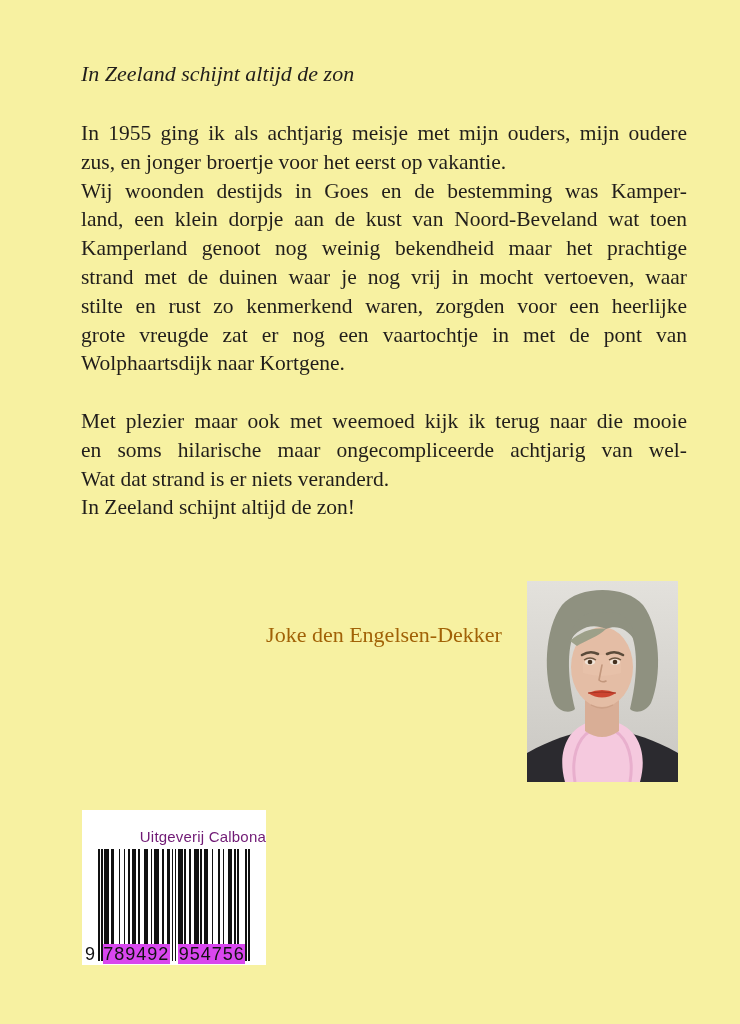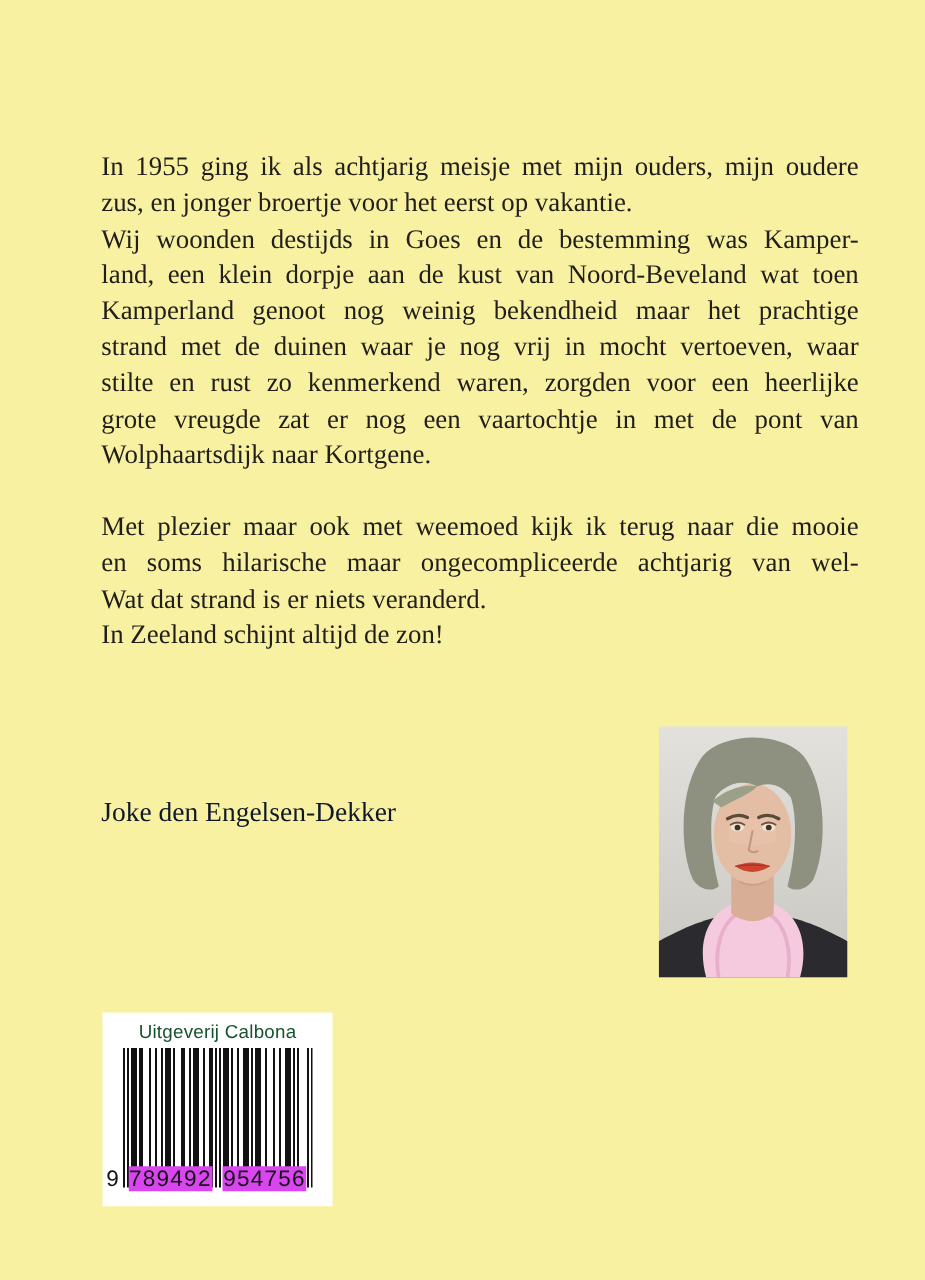--- a/index.html
+++ b/index.html
@@ -21,39 +21,39 @@
     position:absolute;left:81px;top:119px;width:606px;
     font-size:21.5px;color:#211e1b;
   }
   .line{
     height:28.8px;line-height:28.8px;
     text-align:justify;text-align-last:left;
     white-space:normal;overflow:visible;
   }
   .line.j{text-align-last:justify;}
   .author-line{
-    margin-top:27px;height:28.8px;line-height:28.8px;
-    text-align:left;font-size:22px;color:#0f172a;
+    margin-top:12px;height:28.8px;line-height:28.8px;
+    text-align:center;font-size:22px;color:#a16207;
   }
 
   
   .photo{
     position:absolute;left:527px;top:581px;width:151px;height:201px;
   }
   .photo svg{display:block;width:100%;height:100%;}
 
   
   .barcode-box{
     position:absolute;left:82px;top:810px;width:184px;height:155px;
     background:#ffffff;box-sizing:border-box;
     font-family:"Liberation Sans", sans-serif;
   }
   .publisher{
-    margin-top:7px;text-align:center;
-    font-size:15px;color:#14532d;letter-spacing:0.2px;
+    margin-top:18px;text-align:right;
+    font-size:15px;color:#701a75;letter-spacing:0.2px;
   }
   .bars-wrap{
     position:relative;margin:4px 16px 0 16px;height:112px;
   }
   .bars-wrap svg{position:absolute;inset:0;width:100%;height:100%;}
   .digits{
     position:absolute;bottom:-3px;height:20px;line-height:20px;
     background:#d946ef;text-align:center;
     font-size:18px;color:#111;letter-spacing:1px;
   }
@@ -61,20 +61,21 @@
     left:-14px;width:12px;background:transparent;letter-spacing:0;
   }
   .digits.grp-l{left:3.2%;width:44%;}
   .digits.grp-r{left:52.8%;width:44%;}
 </style>
 </head>
 <body>
 
 <div class="cover">
 
+  <div class="book-title">In Zeeland schijnt altijd de zon</div>
 
   <div class="body-block" id="body-lines">
 
   <div class="line j">In 1955 ging ik als achtjarig meisje met mijn ouders, mijn oudere</div>
       <div class="line">zus, en jonger broertje voor het eerst op vakantie.</div>
       <div class="line j">Wij woonden destijds in Goes en de bestemming was Kamper-</div>
       <div class="line j">land, een klein dorpje aan de kust van Noord-Beveland wat toen</div>
       <div class="line j">Kamperland genoot nog weinig bekendheid maar het prachtige</div>
       <div class="line j">strand met de duinen waar je nog vrij in mocht vertoeven, waar</div>
       <div class="line j">stilte en rust zo kenmerkend waren, zorgden voor een heerlijke</div>

